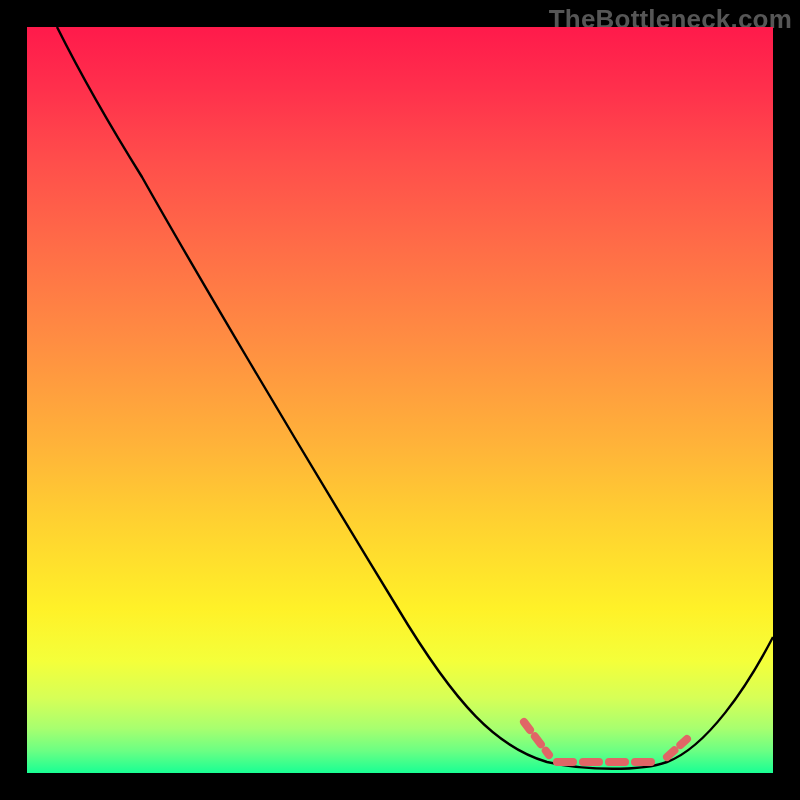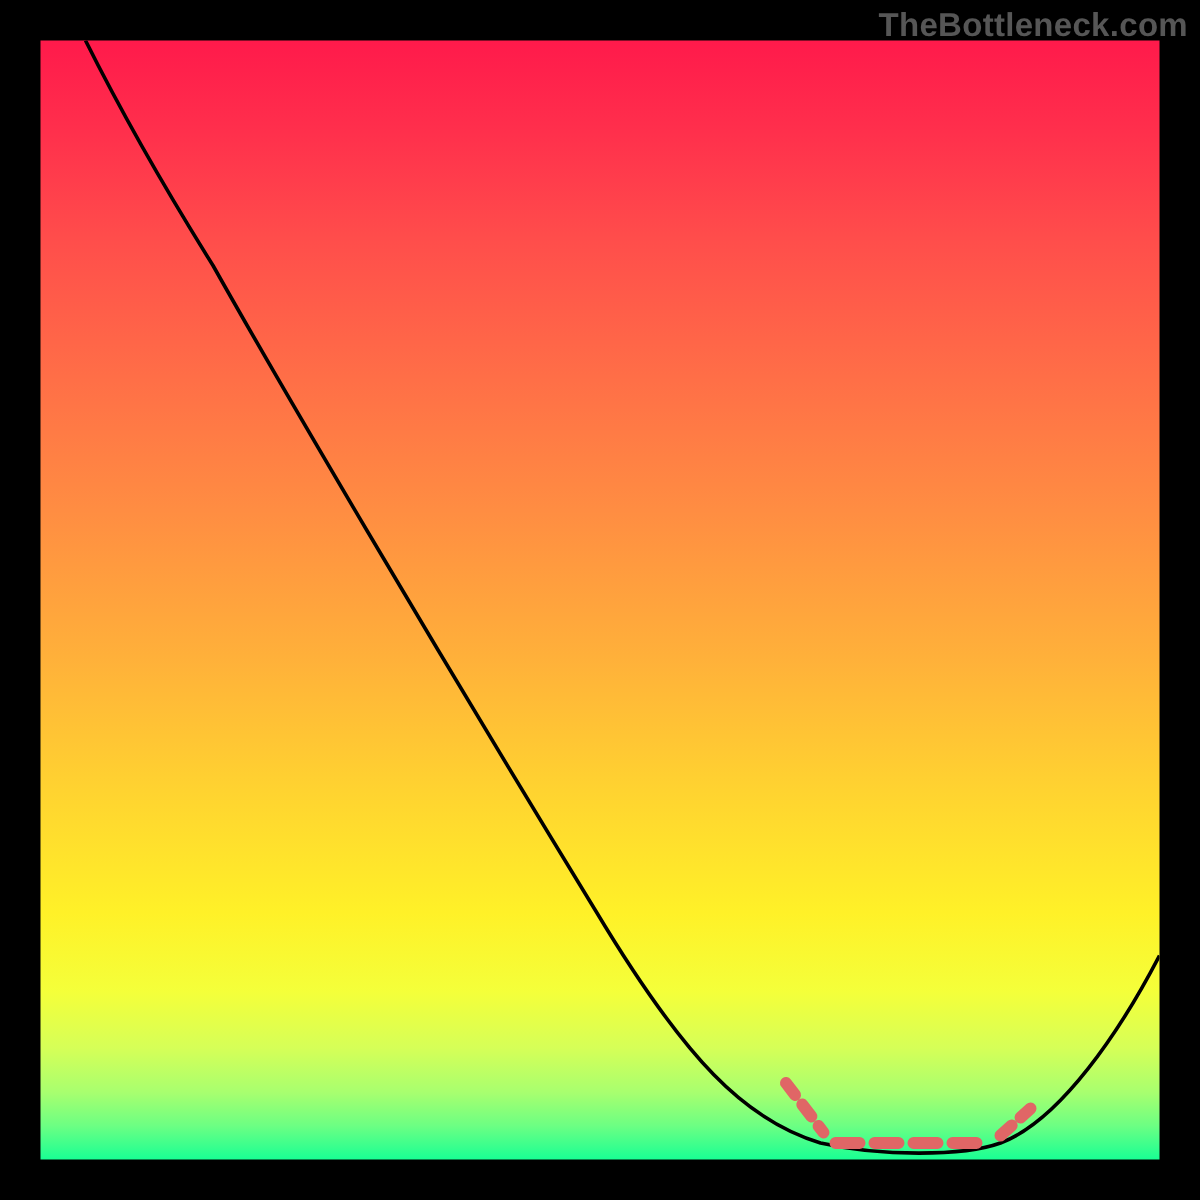--- a/index.html
+++ b/index.html
@@ -8,21 +8,21 @@
     position: relative;
     width: 800px;
     height: 800px;
     background: #000;
   }
   .attribution {
     position: absolute;
     top: 4px;
     right: 8px;
     font-family: Arial, Helvetica, sans-serif;
-    font-size: 22px;
+    font-size: 26px;
     font-weight: bold;
     color: #565656;
     letter-spacing: 0.2px;
   }
   .plot-area {
     position: absolute;
     left: 27px;
     top: 27px;
     width: 746px;
     height: 746px;

